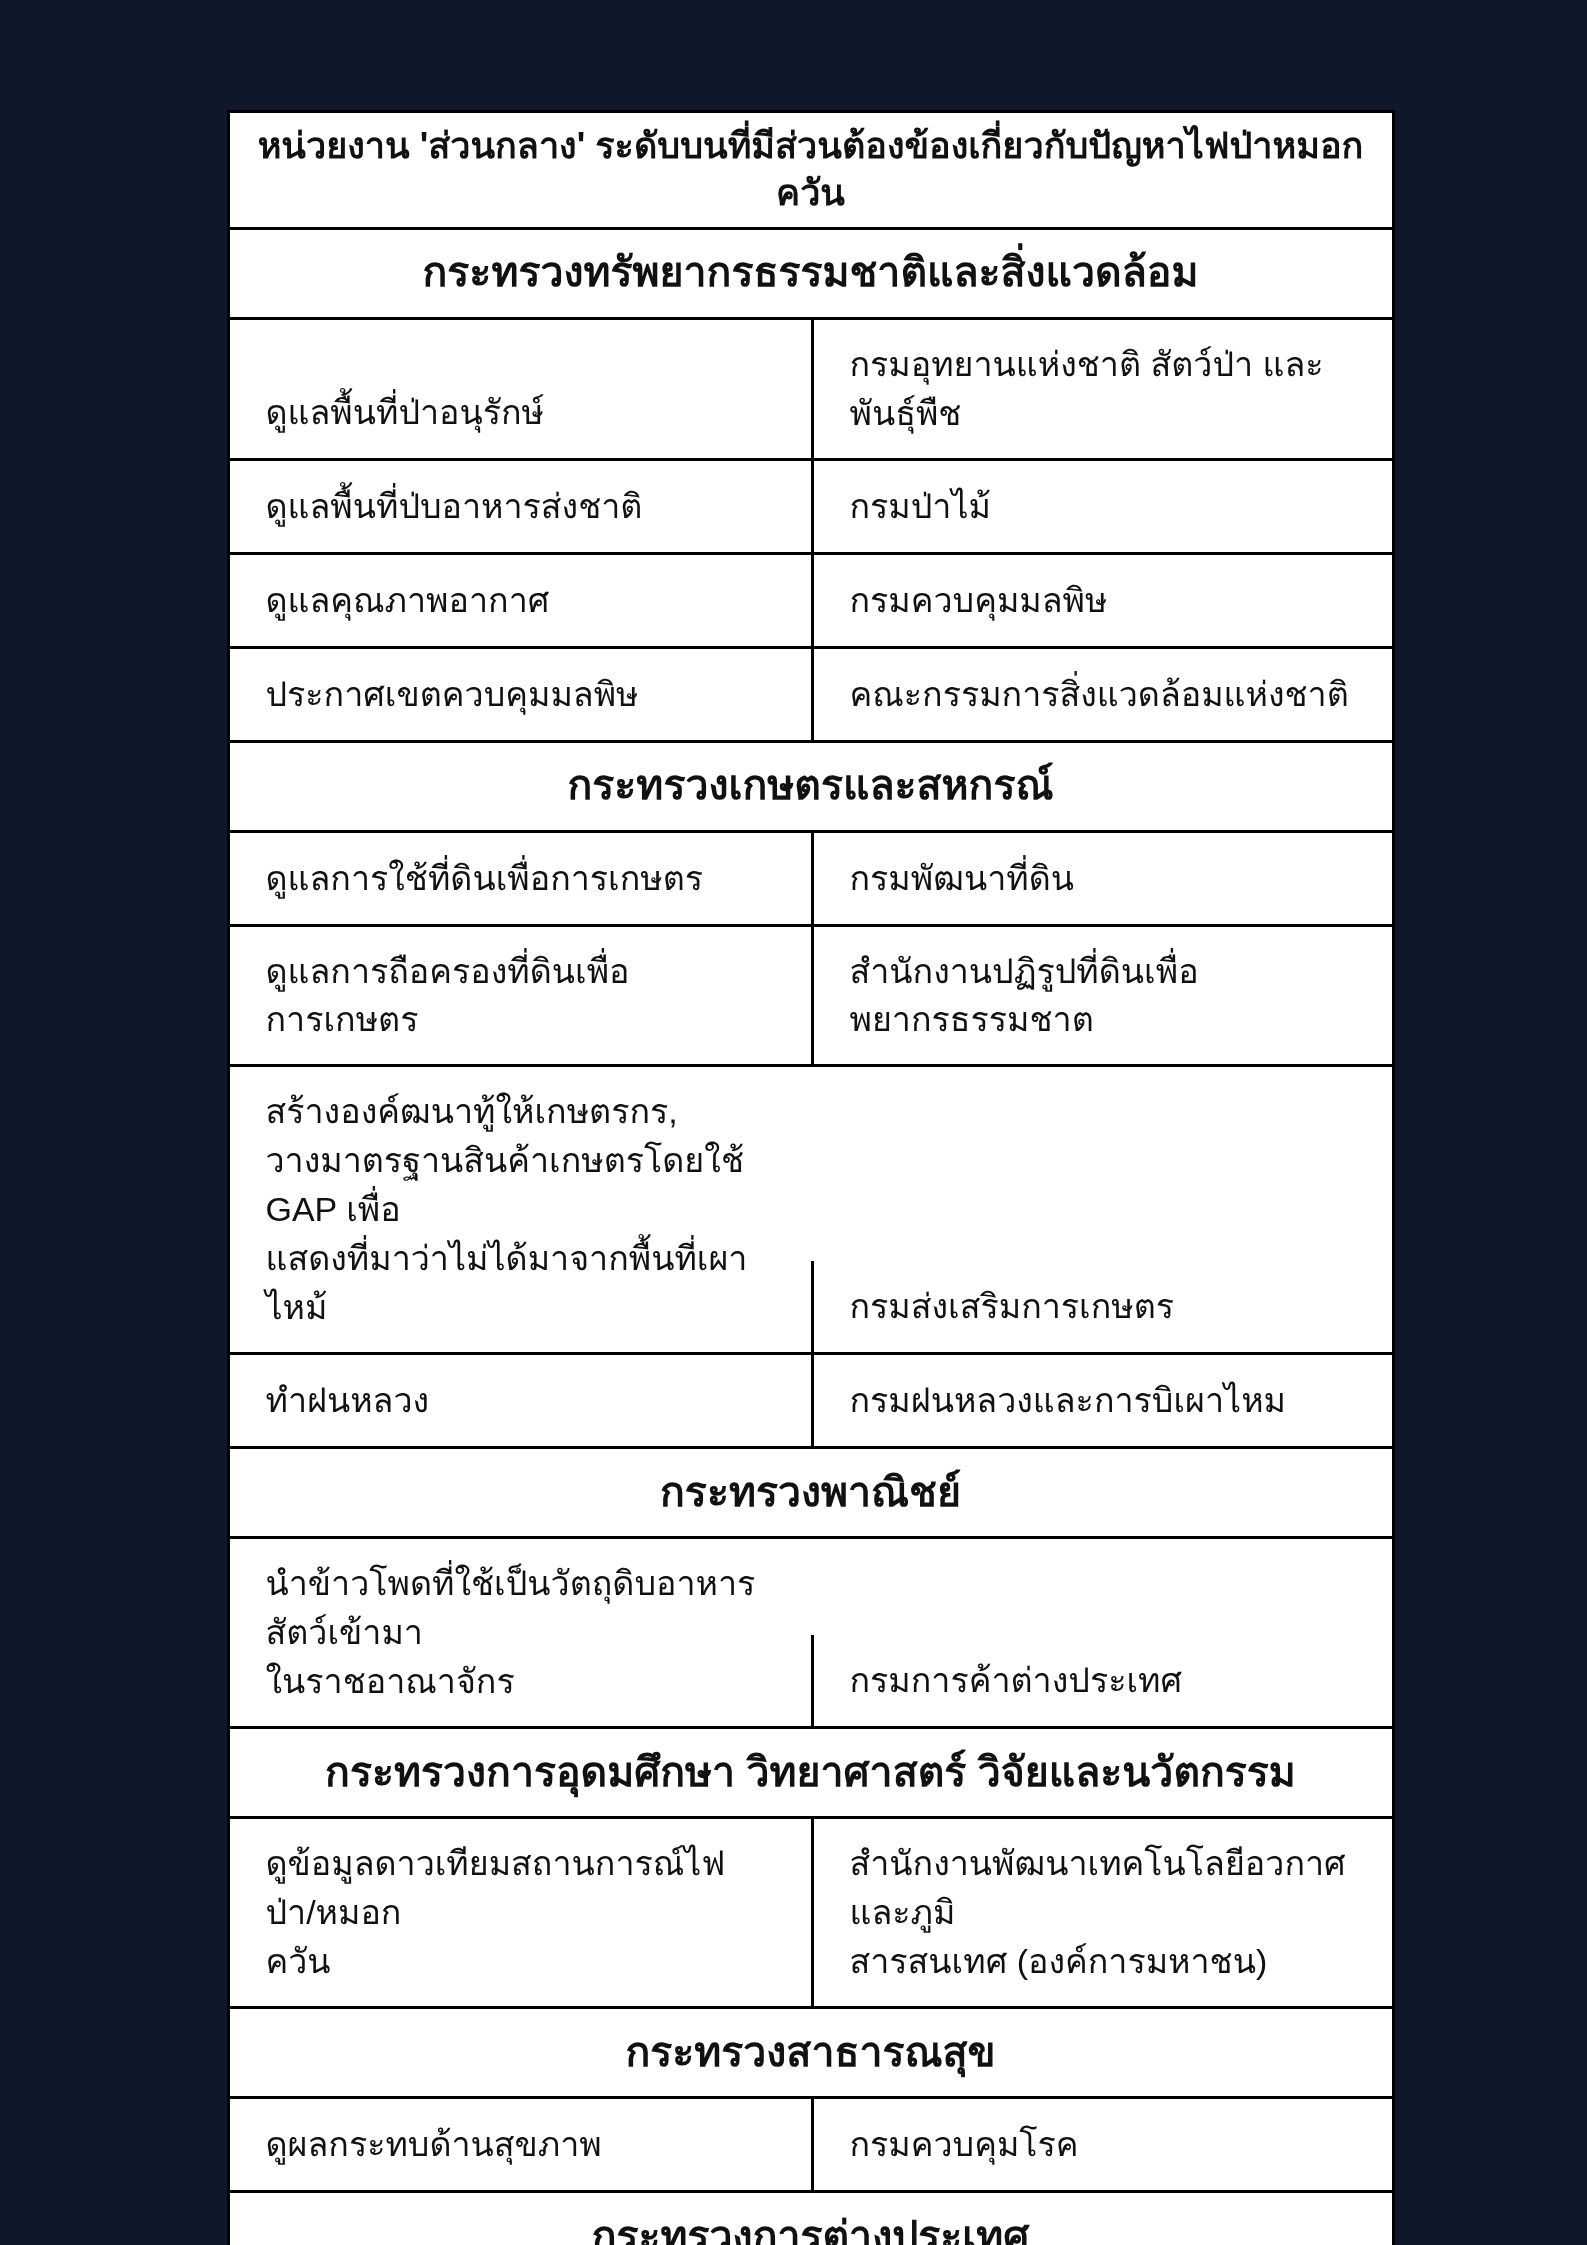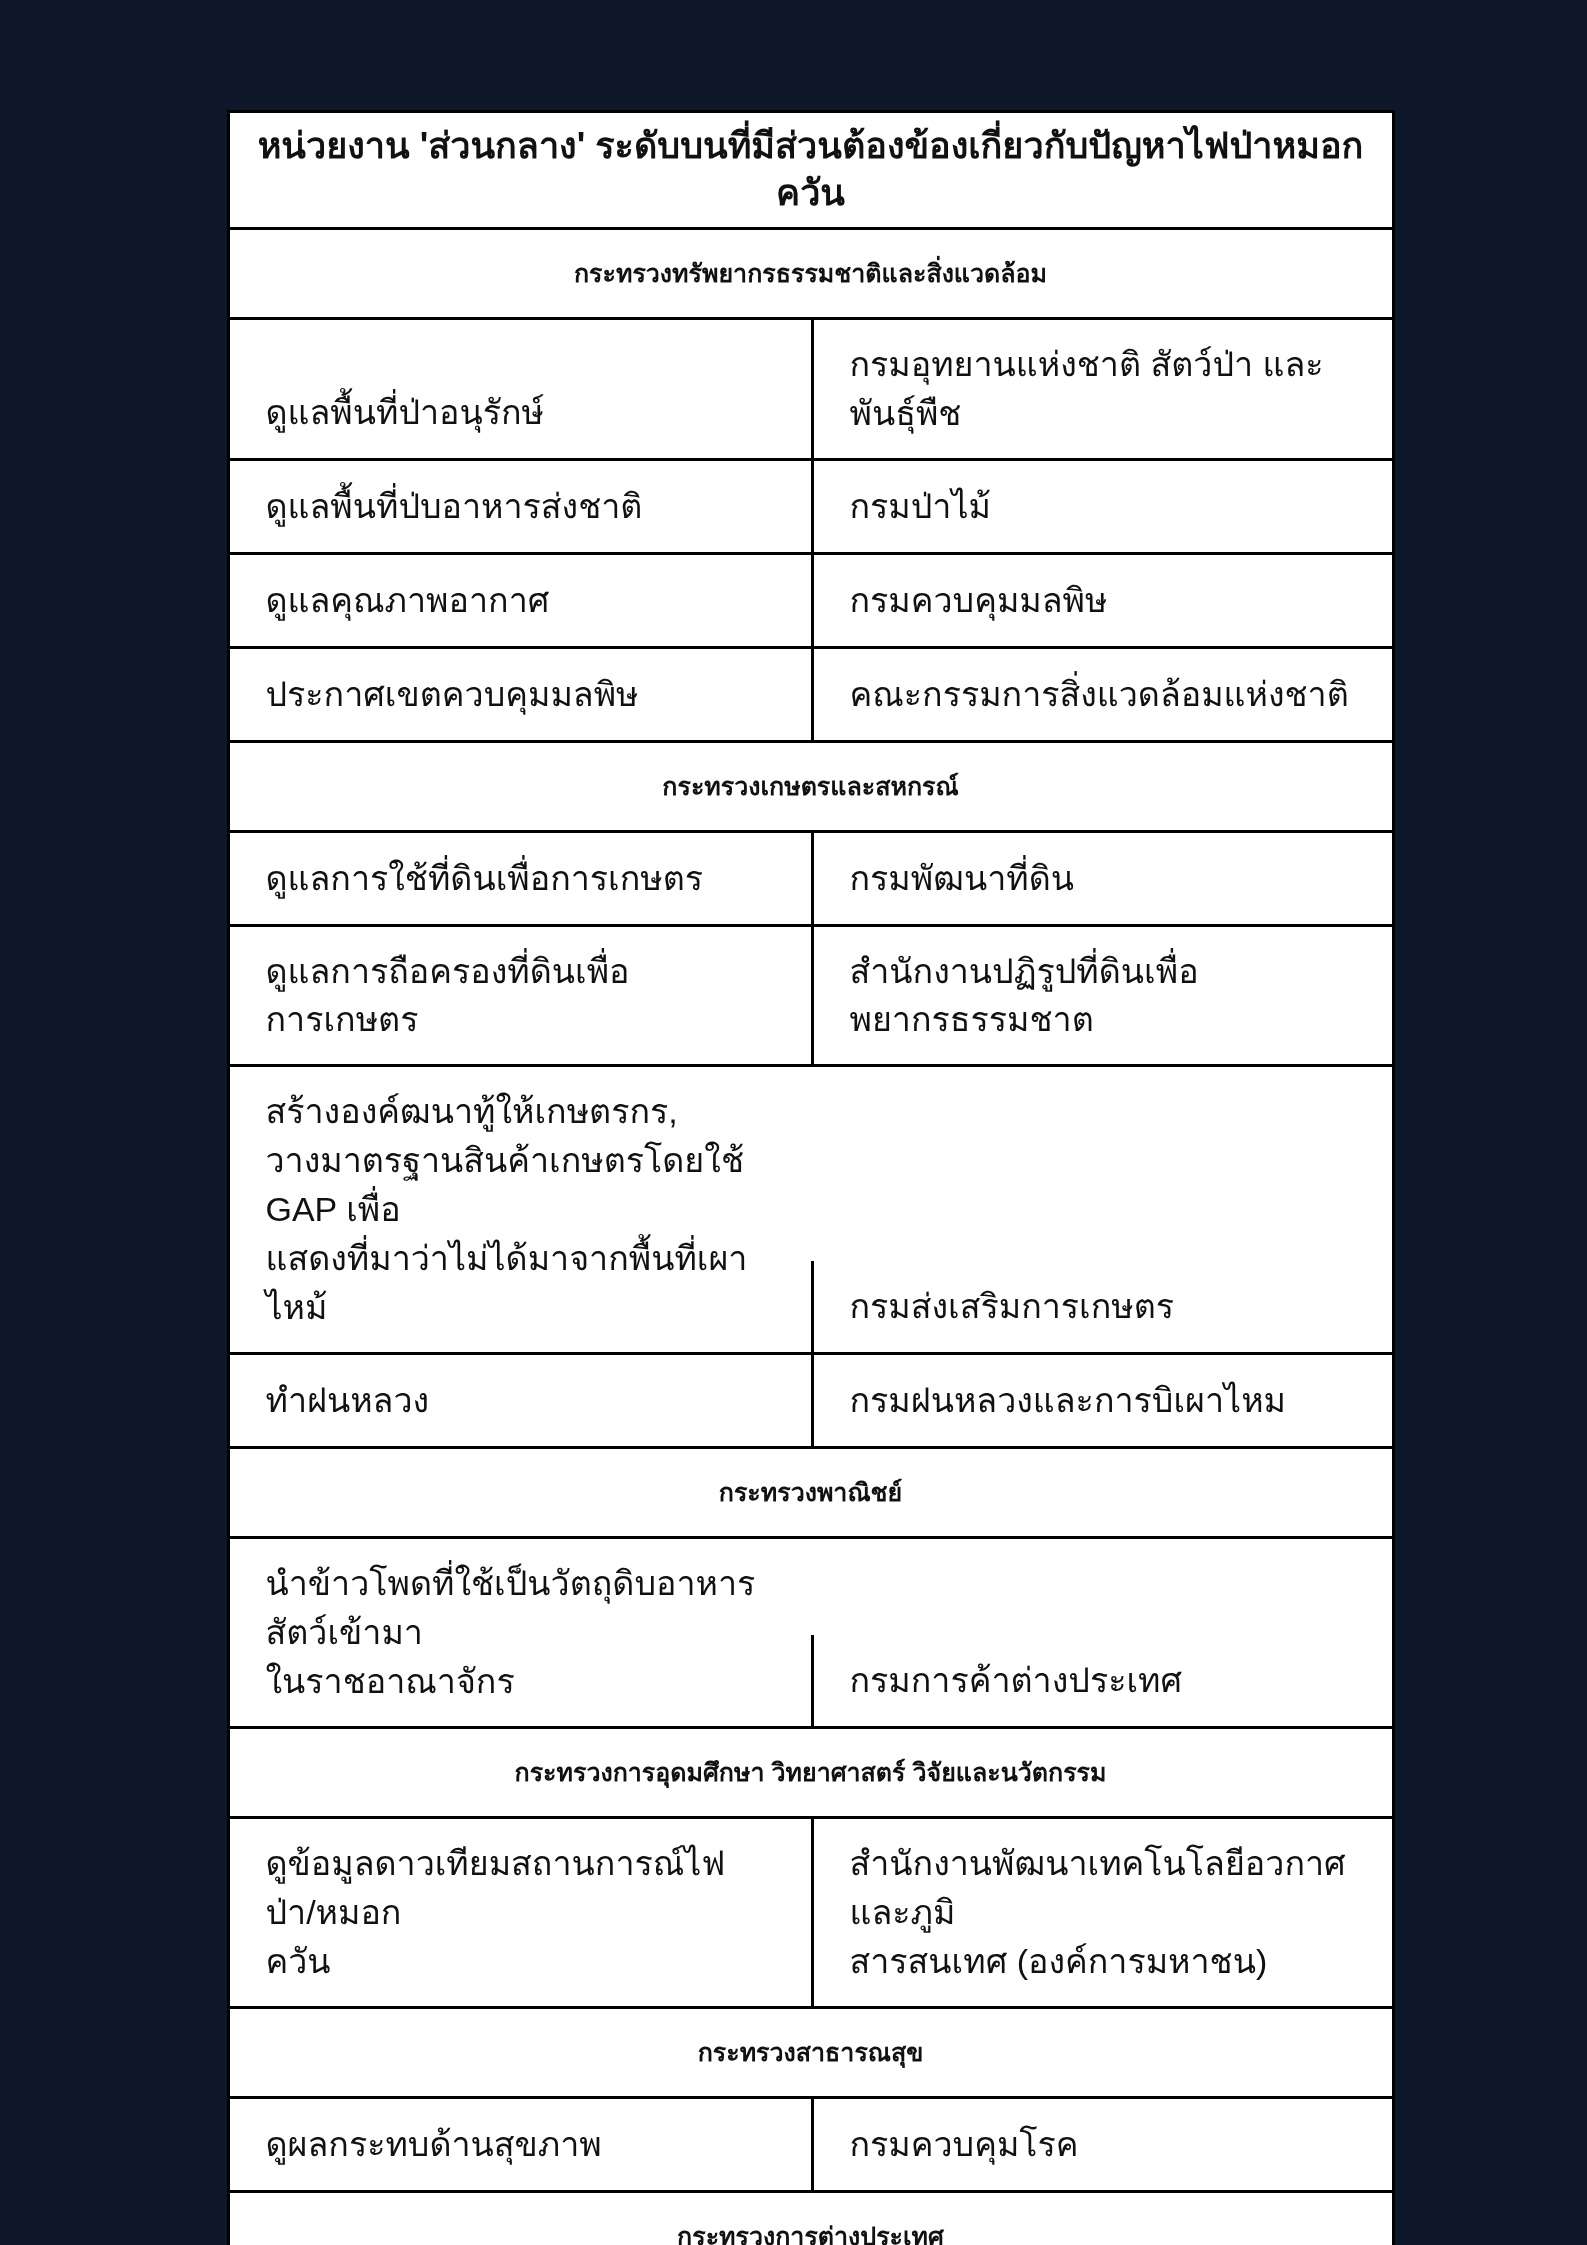--- a/index.html
+++ b/index.html
@@ -42,21 +42,21 @@
     padding: 10px 20px;
     box-sizing: border-box;
     line-height: 1.3;
   }
   .ministry-row {
     min-height: 90px;
     display: flex;
     align-items: center;
     justify-content: center;
     text-align: center;
-    font-size: 25px;
+    font-size: 41px;
     font-weight: 700;
     padding: 10px 20px;
     box-sizing: border-box;
     line-height: 1.3;
   }
   .cell {
     box-sizing: border-box;
     display: flex;
     align-items: center;
     min-height: 91px;

